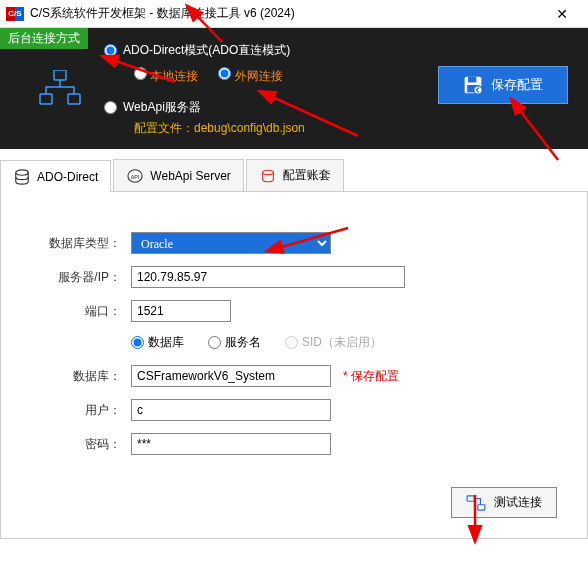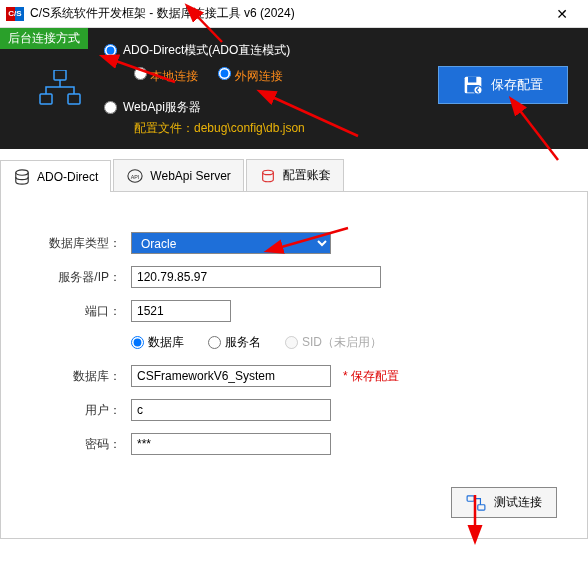--- a/index.html
+++ b/index.html
@@ -22,22 +22,22 @@
 .config-note { margin-left: 30px; font-size: 12px; color: #eab308; }
 .main-panel { padding: 10px 0 12px; }
 .tabs { display: flex; border-bottom: 1px solid #ccc; }
 .tab { display: flex; align-items: center; gap: 6px; padding: 7px 12px; border: 1px solid #ccc; border-bottom: none; background: #f5f5f5; margin-right: 2px; cursor: pointer; font-size: 12px; }
 .tab.active { background: #fff; position: relative; top: 1px; }
 .tab svg { width: 18px; height: 16px; }
 .tab-body { border: 1px solid #ccc; border-top: none; padding: 40px 30px 20px; }
 .form-row { display: flex; align-items: center; margin-bottom: 12px; }
 .form-row label { width: 90px; text-align: right; margin-right: 10px; color: #333; font-size: 12px; }
 .form-row select, .form-row input[type=text], .form-row input[type=password] { border: 1px solid #888; padding: 3px 5px; font-size: 12px; height: 22px; }
-.db-select { width: 200px; background: #1e6fd9; color: #fff; border: 1px solid #1e6fd9; }
-.server-input { width: 250px; }
+.db-select { width: 200px; background: #1e6fd9; color: #fff; border: 1px solid #1e6fd9; font-family: Liberation Serif, serif; }
+.server-input { width: 274px; }
 .port-input { width: 100px; }
 .radio-inline { display: flex; gap: 24px; margin-left: 100px; margin-bottom: 14px; align-items: center; }
 .radio-inline label { width: auto; text-align: left; margin: 0; display: flex; align-items: center; gap: 4px; }
 .disabled-text { color: #aaa; }
 .db-input { width: 200px; }
 .hint-red { color: #d00; margin-left: 12px; font-size: 12px; }
 .user-input, .pwd-input { width: 200px; }
 .test-btn { float: right; border: 1px solid #888; background: #f5f5f5; padding: 6px 14px; display: flex; align-items: center; gap: 8px; cursor: pointer; font-size: 12px; margin-top: 20px; }
 .test-btn svg { width: 20px; height: 16px; }
 .clearfix::after { content: ""; display: block; clear: both; }

